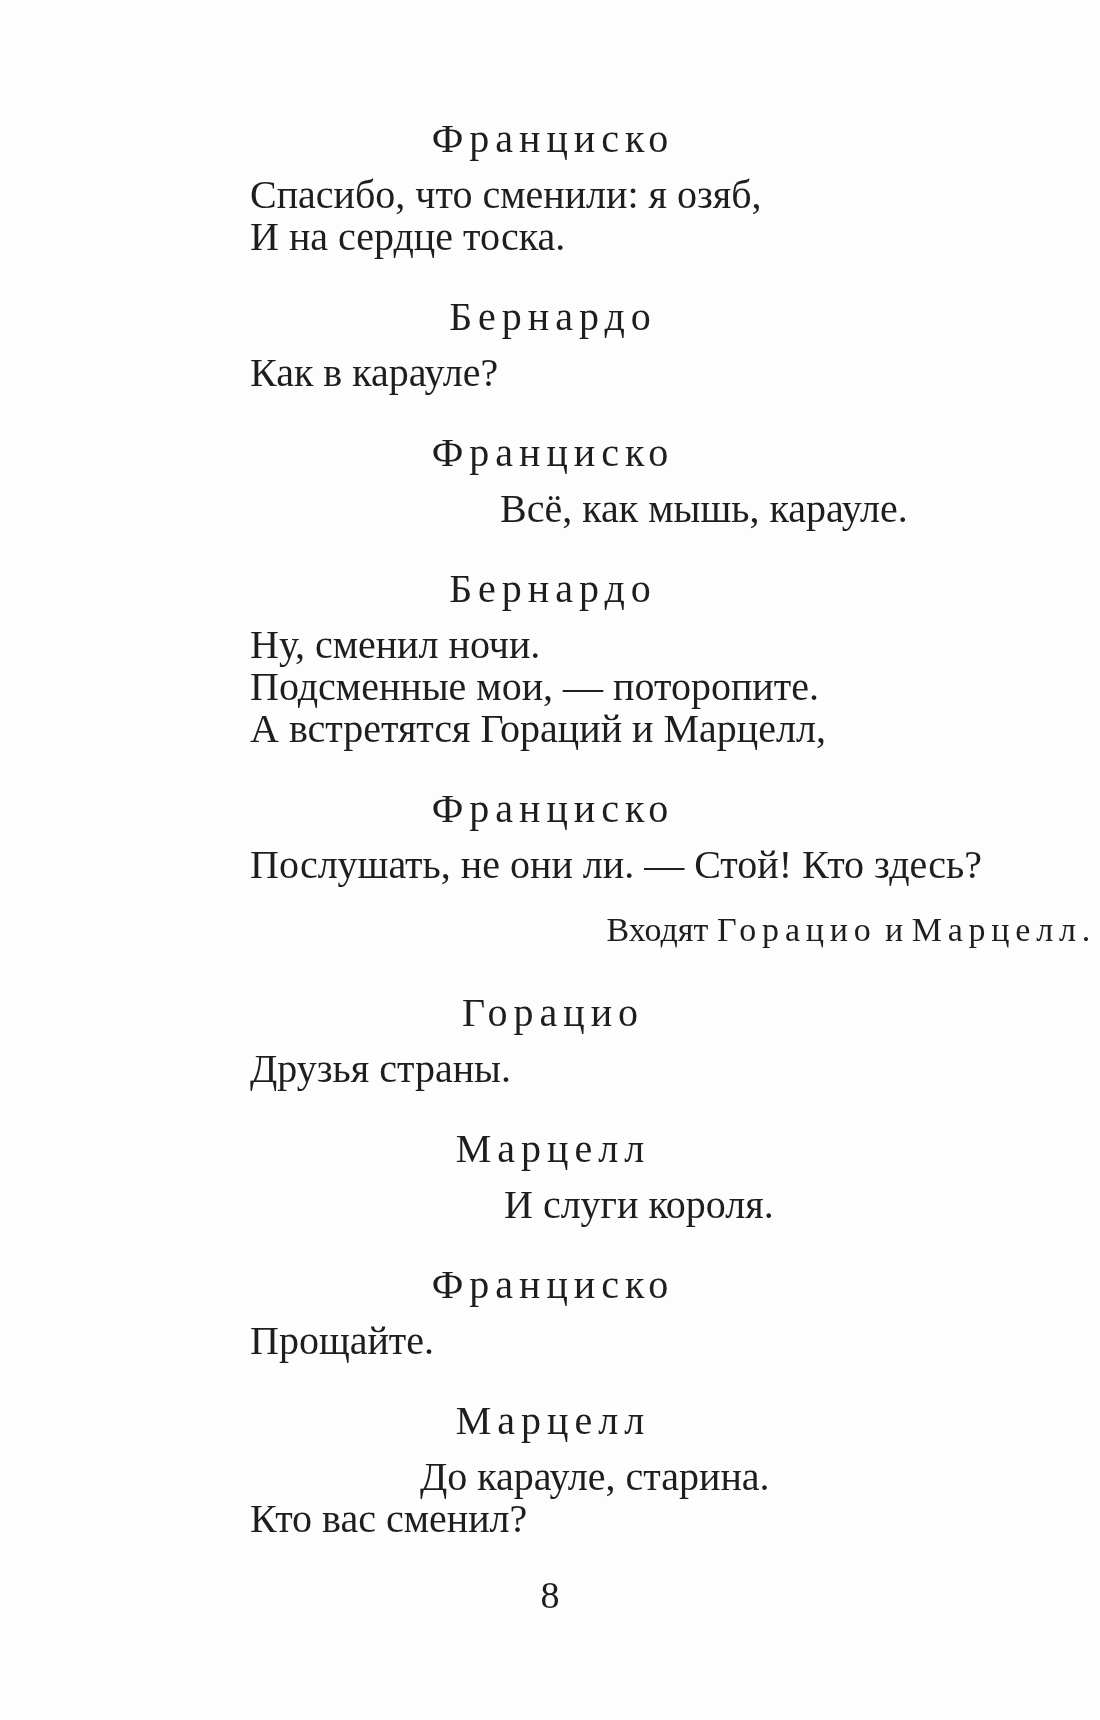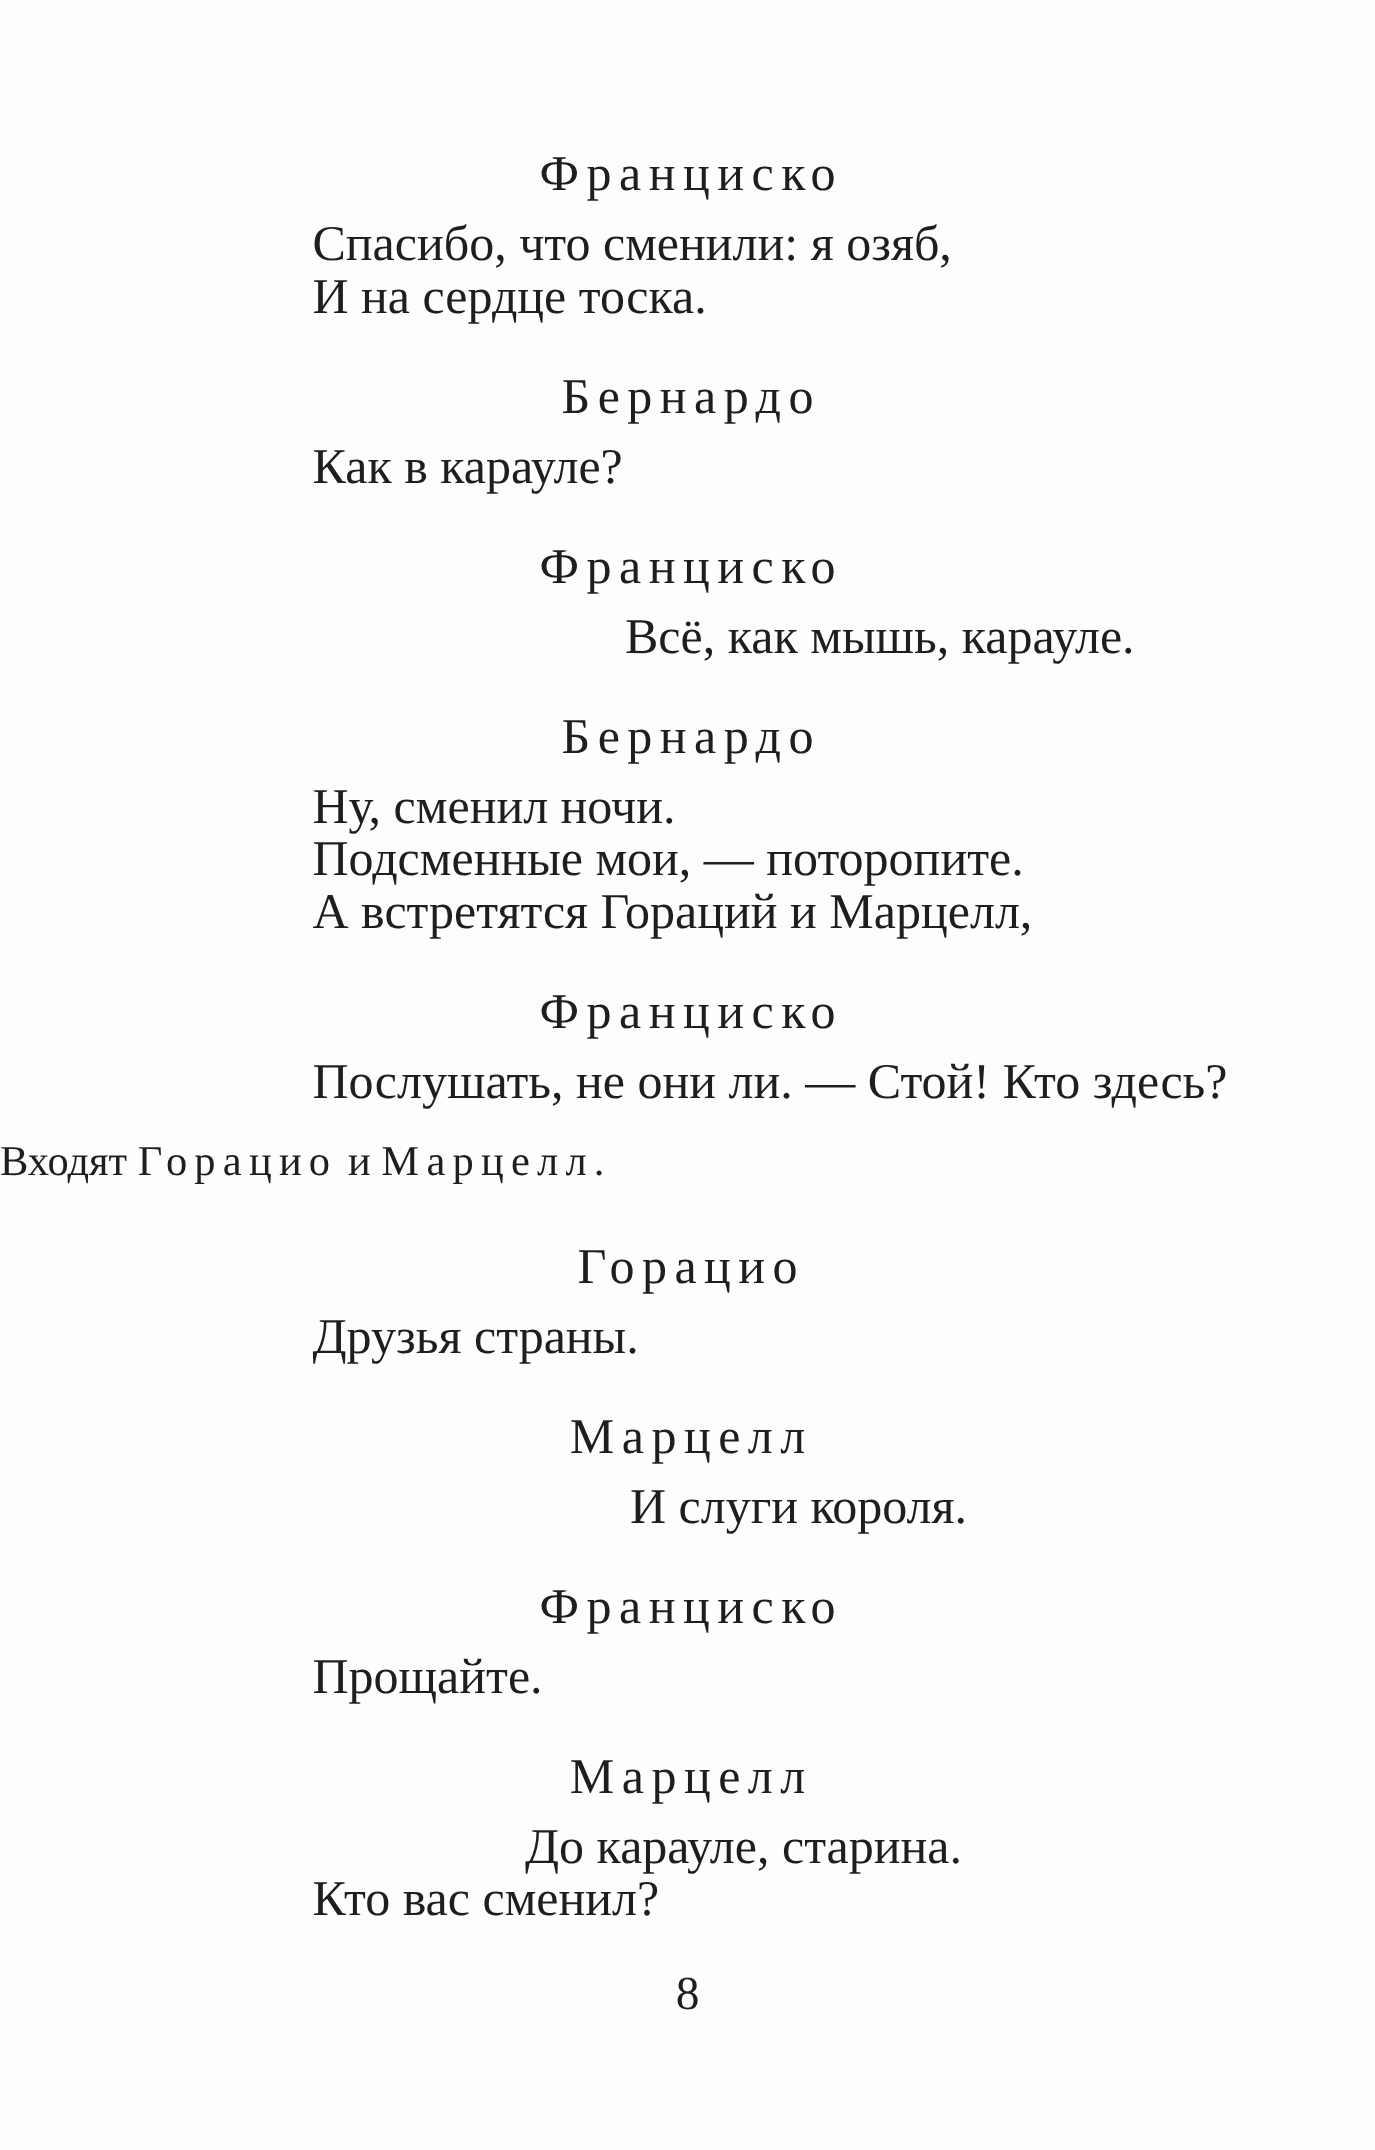--- a/index.html
+++ b/index.html
@@ -33,22 +33,22 @@
   .verse-line {
     font-size: 40px;
     line-height: 42px;
     margin-left: 238px;
     margin-right: 60px;
     white-space: nowrap;
   }
   .stage {
     font-size: 34px;
     line-height: 40px;
-    text-align: left;
-    margin: 24px 16px 42px 0;
+    text-align: right;
+    margin: 24px 4px 42px 0;
     white-space: nowrap;
   }
   .stage .spaced {
     letter-spacing: 0.17em;
   }
   .page-number {
     font-size: 38px;
     line-height: 42px;
     text-align: center;
     margin-top: 34px;

